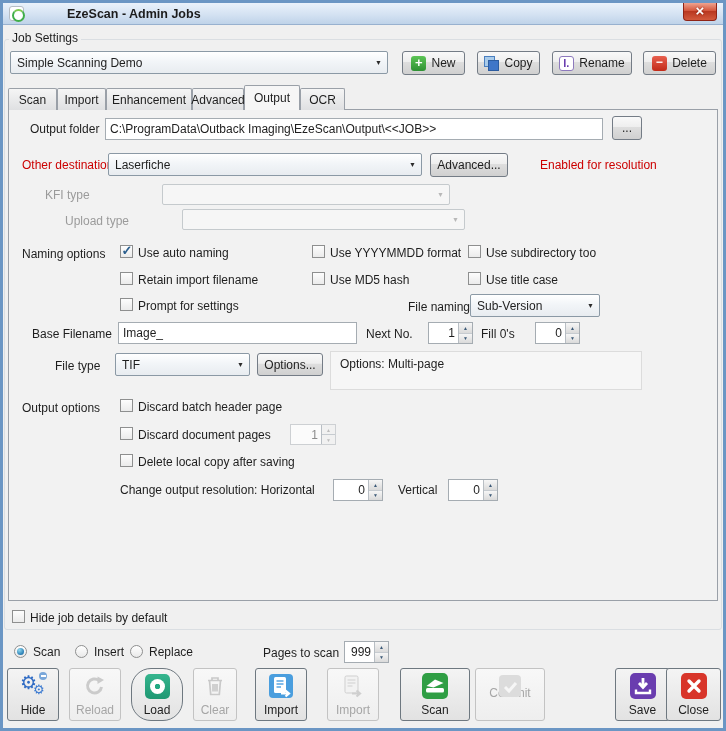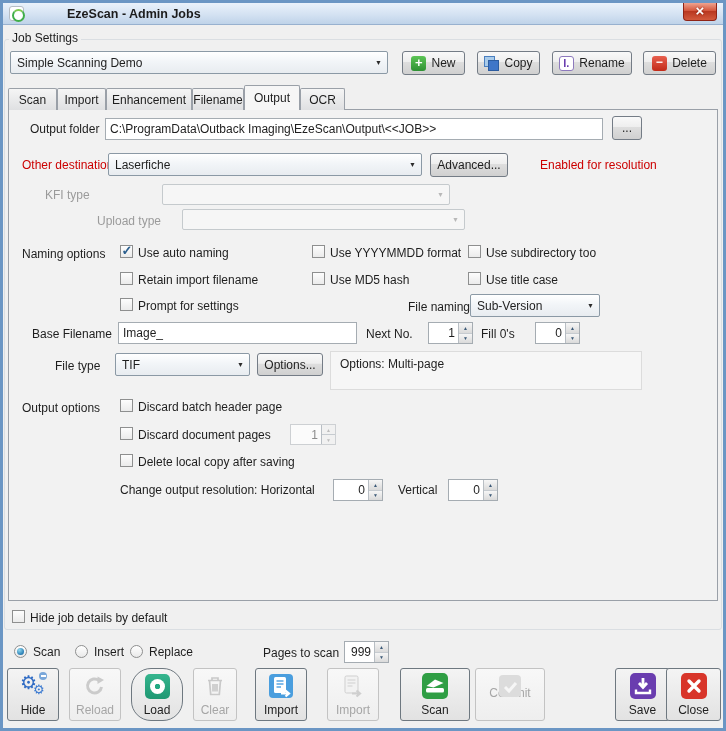--- a/index.html
+++ b/index.html
@@ -151,21 +151,21 @@
   <div class="tab" style="left:8px; width:49px;">
       <span>Scan</span>
     </div>
   <div class="tab" style="left:57px; width:49px;">
       <span>Import</span>
     </div>
   <div class="tab" style="left:106px; width:86px;">
       <span>Enhancement</span>
     </div>
   <div class="tab" style="left:192px; width:52px;">
-      <span>Filename</span>
+      <span>Advanced</span>
     </div>
   <div class="tab active" style="left:244px; width:56px;">
       <span>Output</span>
     </div>
   <div class="tab" style="left:300px; width:45px;">
       <span>OCR</span>
     </div>
   <div class="tabpage"></div>
 
   <div class="lbl" style="left:30px; top:122px;">Output folder</div>
@@ -182,21 +182,21 @@
   <div class="btn" style="left:430px; top:153px; width:78px;">
     <span>Advanced...</span>
   </div>
   <div class="lbl red" style="left:540px; top:158px;">Enabled for resolution</div>
 
   <div class="lbl dis" style="left:45px; top:188px;">KFI type</div>
   <div class="combo disabled" style="left:162px; top:184px; width:288px; height:21px;">
     <span class="cval"></span>
     <span class="carr">▼</span>
   </div>
-  <div class="lbl dis" style="left:65px; top:214px;margin-left:32px;">Upload type</div>
+  <div class="lbl dis" style="left:65px; top:214px;">Upload type</div>
   <div class="combo disabled" style="left:182px; top:209px; width:283px; height:21px;">
     <span class="cval"></span>
     <span class="carr">▼</span>
   </div>
 
   <div class="lbl" style="left:22px; top:247px;">Naming options</div>
 
   <div class="cb checked" style="left:120px; top:245px;"></div>
   <div class="lbl" style="left:138px; top:246px;">Use auto naming</div>
   <div class="cb" style="left:312px; top:245px;"></div>

